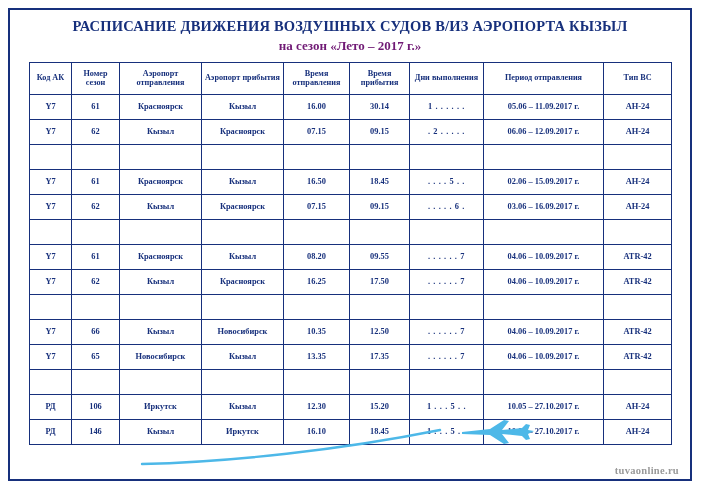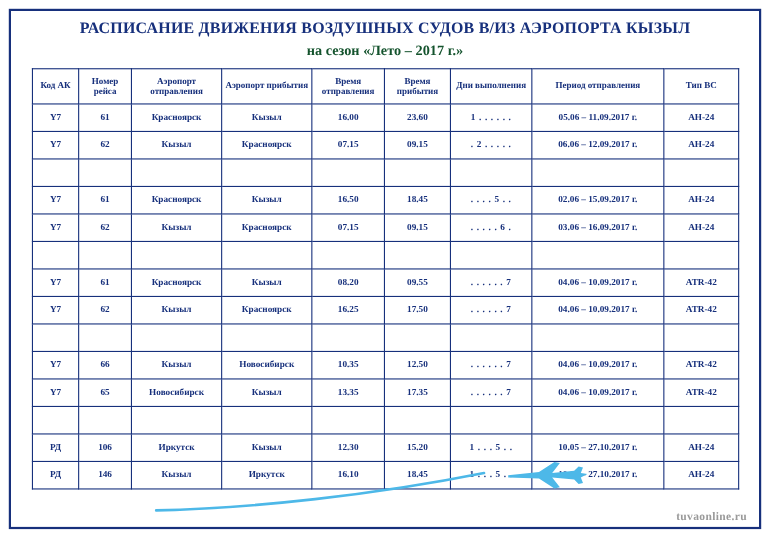--- a/index.html
+++ b/index.html
@@ -39,21 +39,21 @@
   .title-line1 {
     font-size: 14.5px;
     font-weight: bold;
     color: #17307c;
     letter-spacing: 0.2px;
     white-space: nowrap;
   }
   .title-line2 {
     font-size: 13px;
     font-weight: bold;
-    color: #14532d;
+    color: #701a75;
     margin-top: 3px;
     white-space: nowrap;
   }
   table.sched {
     position: absolute;
     left: 29px;
     top: 62px;
     width: 642px;
     border-collapse: collapse;
     table-layout: fixed;
@@ -121,38 +121,38 @@
       <col style="width:82px">
       <col style="width:66px">
       <col style="width:60px">
       <col style="width:74px">
       <col style="width:120px">
       <col style="width:68px">
     </colgroup>
     <thead>
       <tr>
         <th><span>Код АК</span></th>
-        <th><span>Номер рейса</span></th>
+        <th><span>Номер сезон</span></th>
         <th><span>Аэропорт отправления</span></th>
         <th><span>Аэропорт прибытия</span></th>
         <th><span>Время отправления</span></th>
         <th><span>Время прибытия</span></th>
         <th><span>Дни выполнения</span></th>
         <th><span>Период отправления</span></th>
         <th><span>Тип ВС</span></th>
       </tr>
     </thead>
     <tbody id="sched-body">
         <tr>
           <td>Y7</td>
           <td>61</td>
           <td>Красноярск</td>
           <td>Кызыл</td>
           <td>16.00</td>
-          <td>23.60</td>
+          <td>30.14</td>
           <td class="days">1 . . . . . .</td>
           <td>05.06 – 11.09.2017 г.</td>
           <td>АН-24</td>
         </tr>
         <tr>
           <td class="red">Y7</td>
           <td class="red">62</td>
           <td class="red">Кызыл</td>
           <td class="red">Красноярск</td>
           <td class="red">07.15</td>

